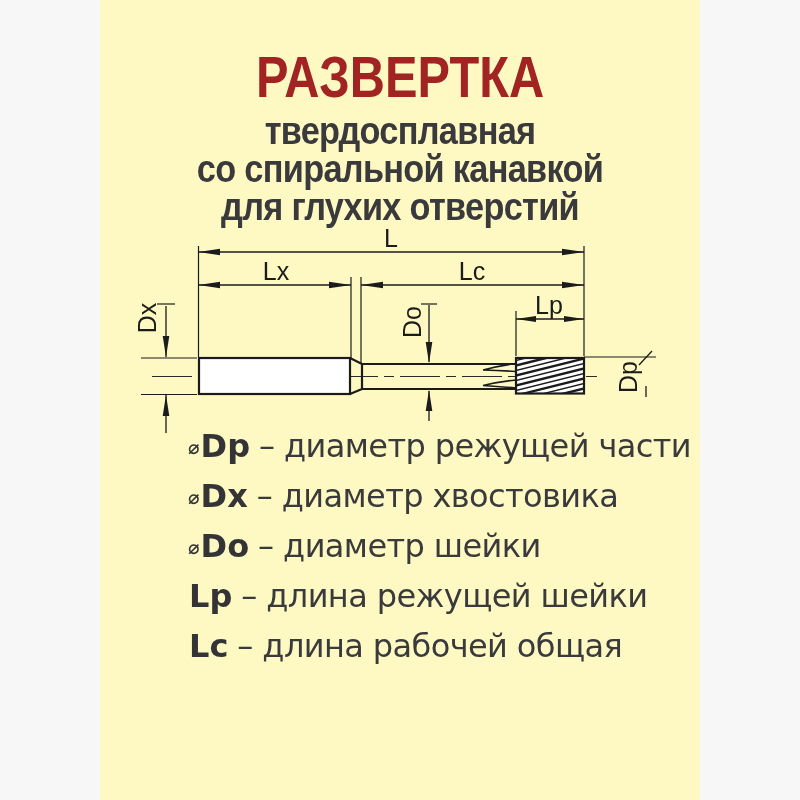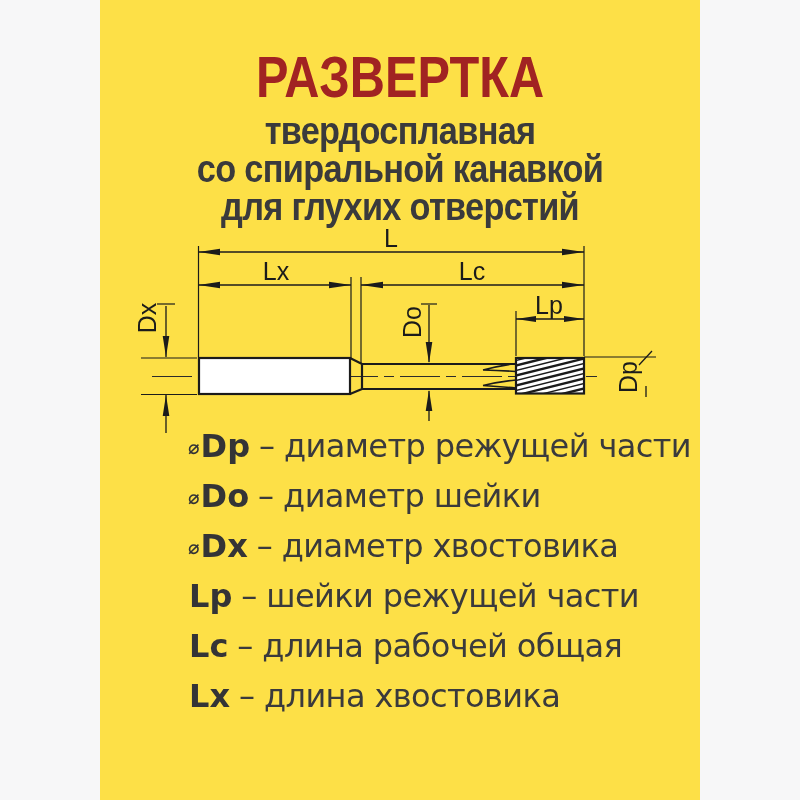--- a/index.html
+++ b/index.html
@@ -3,21 +3,21 @@
 <meta charset="utf-8">
 <style>
   html,body{margin:0;padding:0;background:#ffffff;}
   .stage{
     position:relative;width:800px;height:800px;overflow:hidden;
     background:#ffffff;font-family:"Liberation Sans",sans-serif;
   }
   .side-bar{position:absolute;top:0;width:100px;height:800px;background:#f7f7f8;}
   .side-bar.left{left:0;}
   .side-bar.right{left:700px;}
-  .panel{position:absolute;left:100px;top:0;width:600px;height:800px;background:#fde047;}
+  .panel{position:absolute;left:100px;top:0;width:600px;height:800px;background:#fef9c3;}
 
   .title{
     position:absolute;left:0;top:48px;width:600px;margin:0;
     text-align:center;font-size:58px;line-height:1;font-weight:800;
     color:#a12322;letter-spacing:0px;
     transform:scaleX(0.84);transform-origin:50% 0;
     white-space:nowrap;
   }
   .subtitle{
     position:absolute;left:0;top:112px;width:600px;
@@ -139,28 +139,25 @@
       <text transform="translate(421,322) rotate(-90)" text-anchor="middle">Do</text>
       <text transform="translate(637,377) rotate(-90)" text-anchor="middle">Dp</text>
     </g>
   </svg>
 
   <div class="legend">
     <div class="legend-row">
       <span class="legend-sym"><span class="legend-pre">⌀</span><span>Dp</span></span><span class="legend-sep">–</span><span class="legend-desc">диаметр режущей части</span>
     </div>
     <div class="legend-row">
+      <span class="legend-sym"><span class="legend-pre">⌀</span><span>Dx</span></span><span class="legend-sep">–</span><span class="legend-desc">диаметр хвостовика</span>
+    </div>
+    <div class="legend-row">
       <span class="legend-sym"><span class="legend-pre">⌀</span><span>Do</span></span><span class="legend-sep">–</span><span class="legend-desc">диаметр шейки</span>
     </div>
     <div class="legend-row">
-      <span class="legend-sym"><span class="legend-pre">⌀</span><span>Dx</span></span><span class="legend-sep">–</span><span class="legend-desc">диаметр хвостовика</span>
-    </div>
-    <div class="legend-row">
-      <span class="legend-sym"><span class="legend-pre"></span><span>Lp</span></span><span class="legend-sep">–</span><span class="legend-desc">шейки режущей части</span>
+      <span class="legend-sym"><span class="legend-pre"></span><span>Lp</span></span><span class="legend-sep">–</span><span class="legend-desc">длина режущей шейки</span>
     </div>
     <div class="legend-row">
       <span class="legend-sym"><span class="legend-pre"></span><span>Lc</span></span><span class="legend-sep">–</span><span class="legend-desc">длина рабочей общая</span>
-    </div>
-    <div class="legend-row">
-      <span class="legend-sym"><span class="legend-pre"></span><span>Lx</span></span><span class="legend-sep">–</span><span class="legend-desc">длина хвостовика</span>
     </div>
   </div>
 </div>
 
 </body></html>

